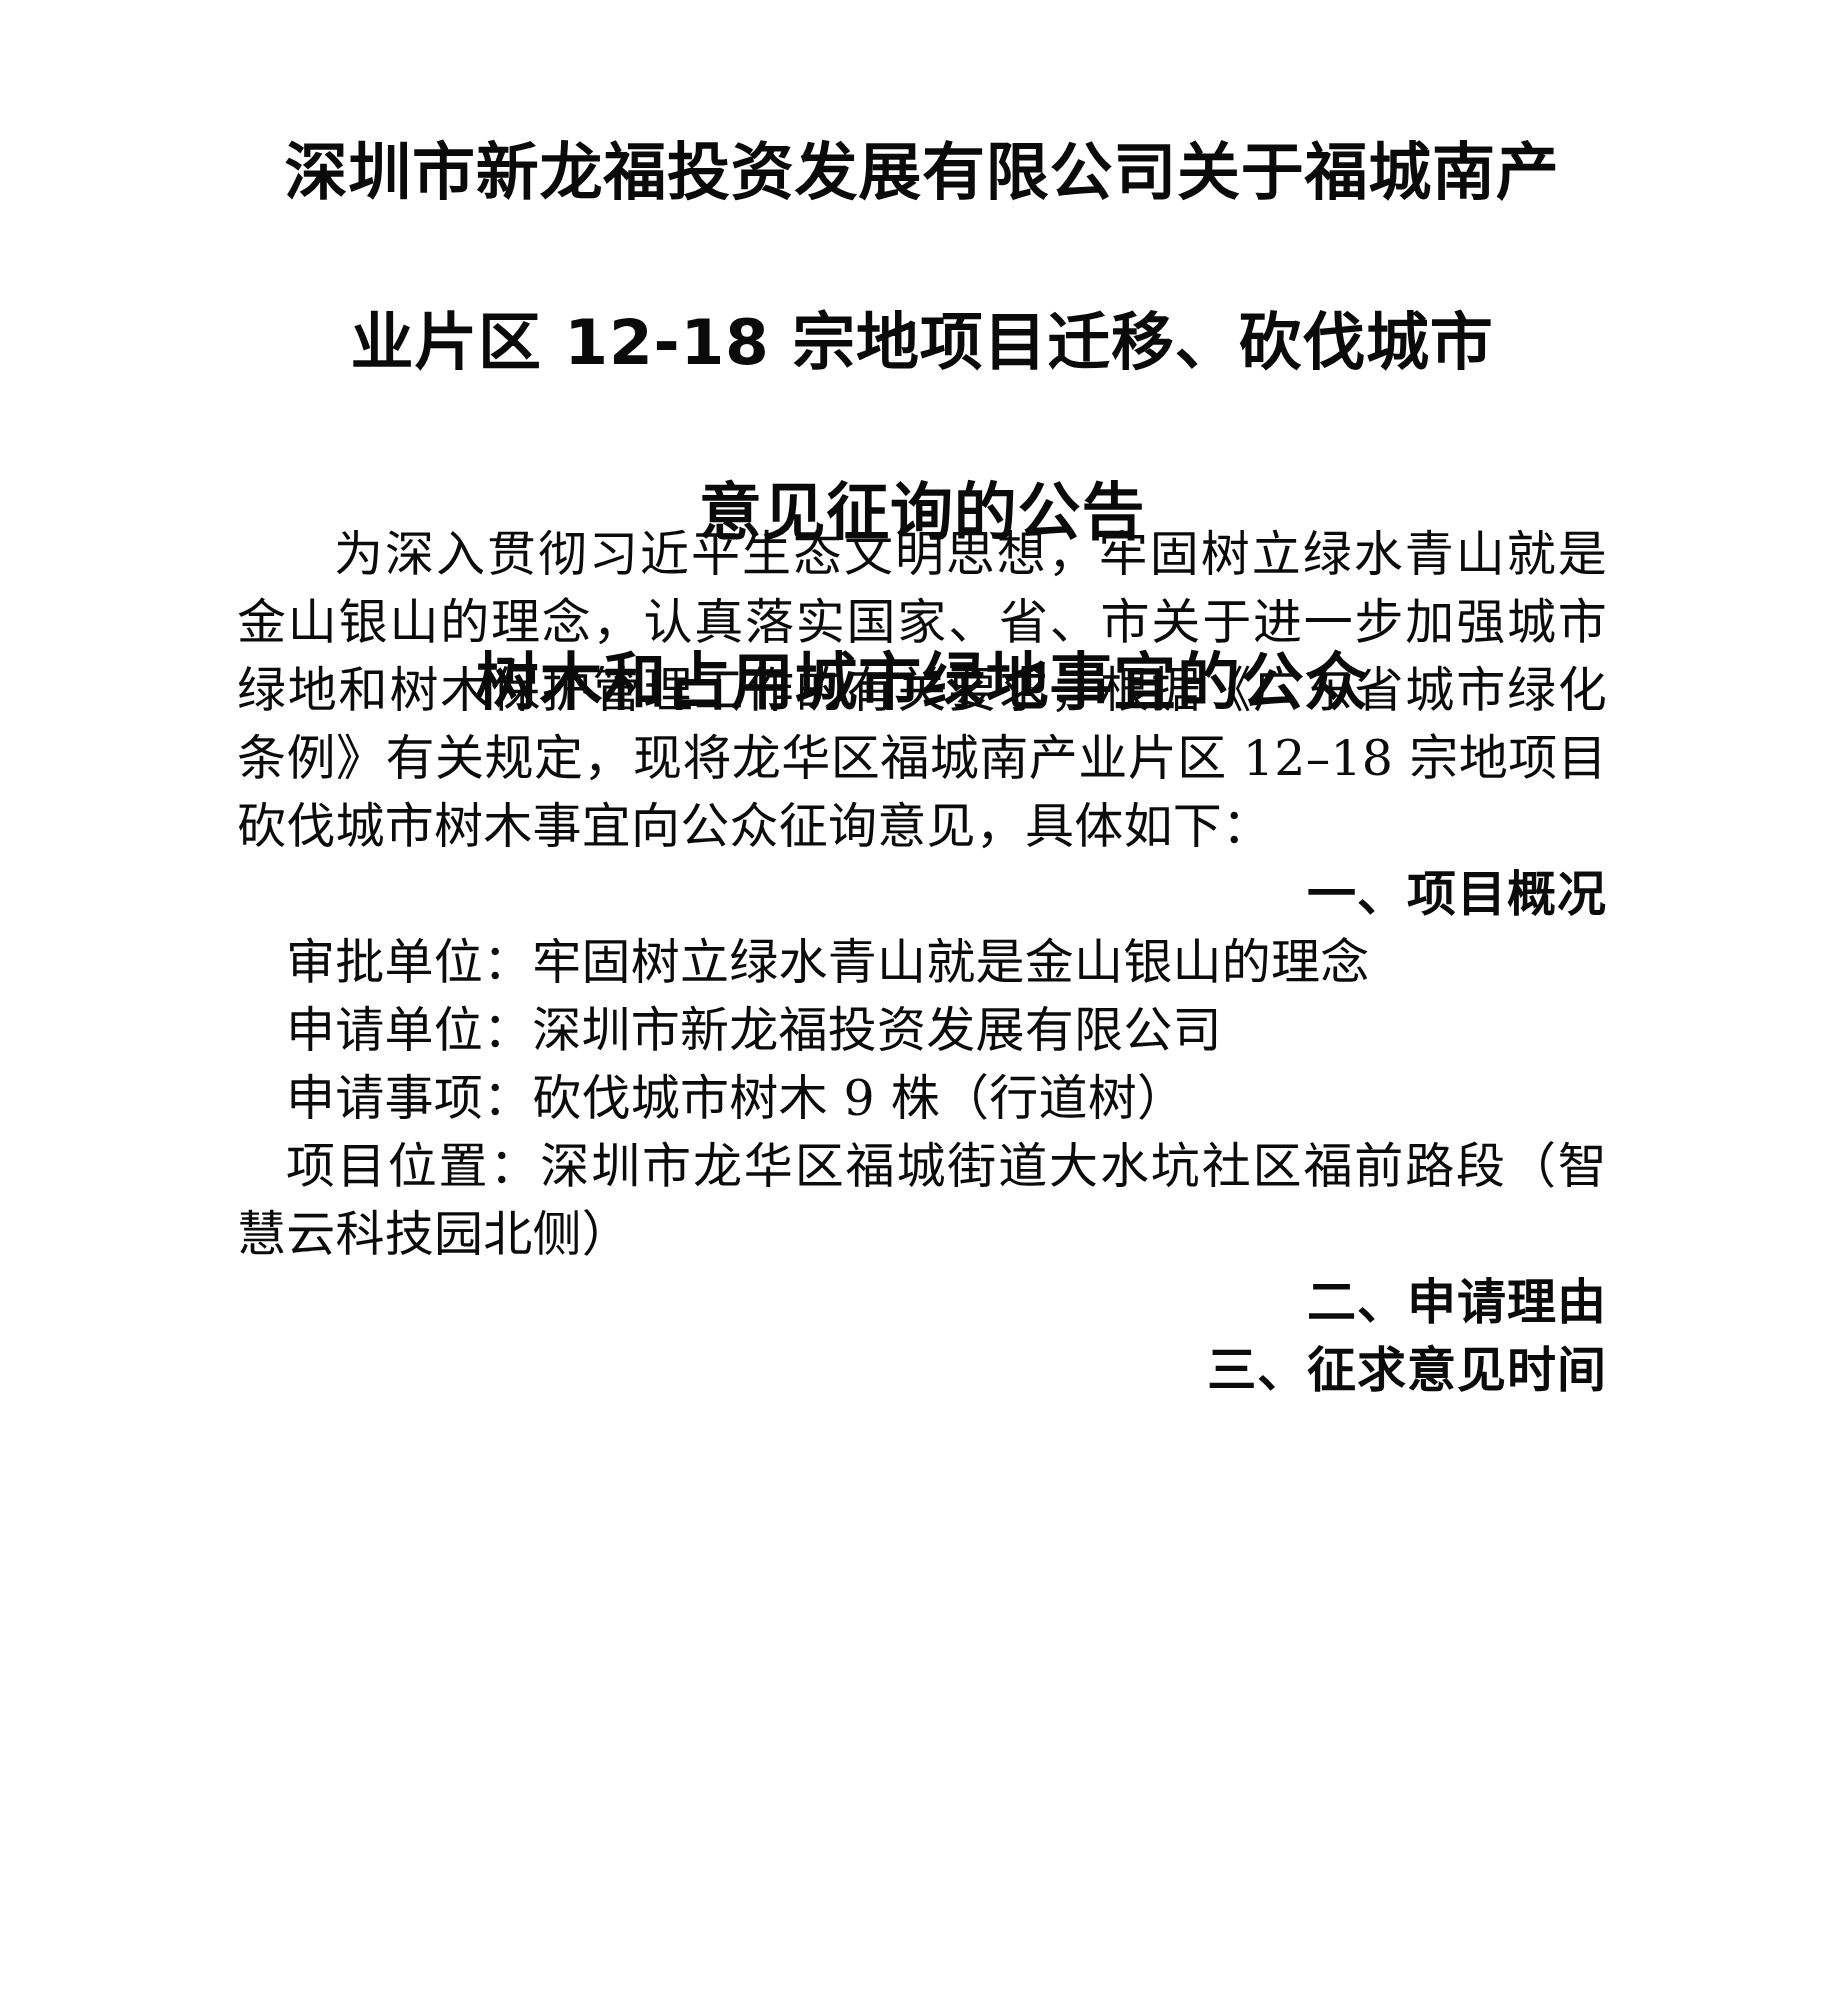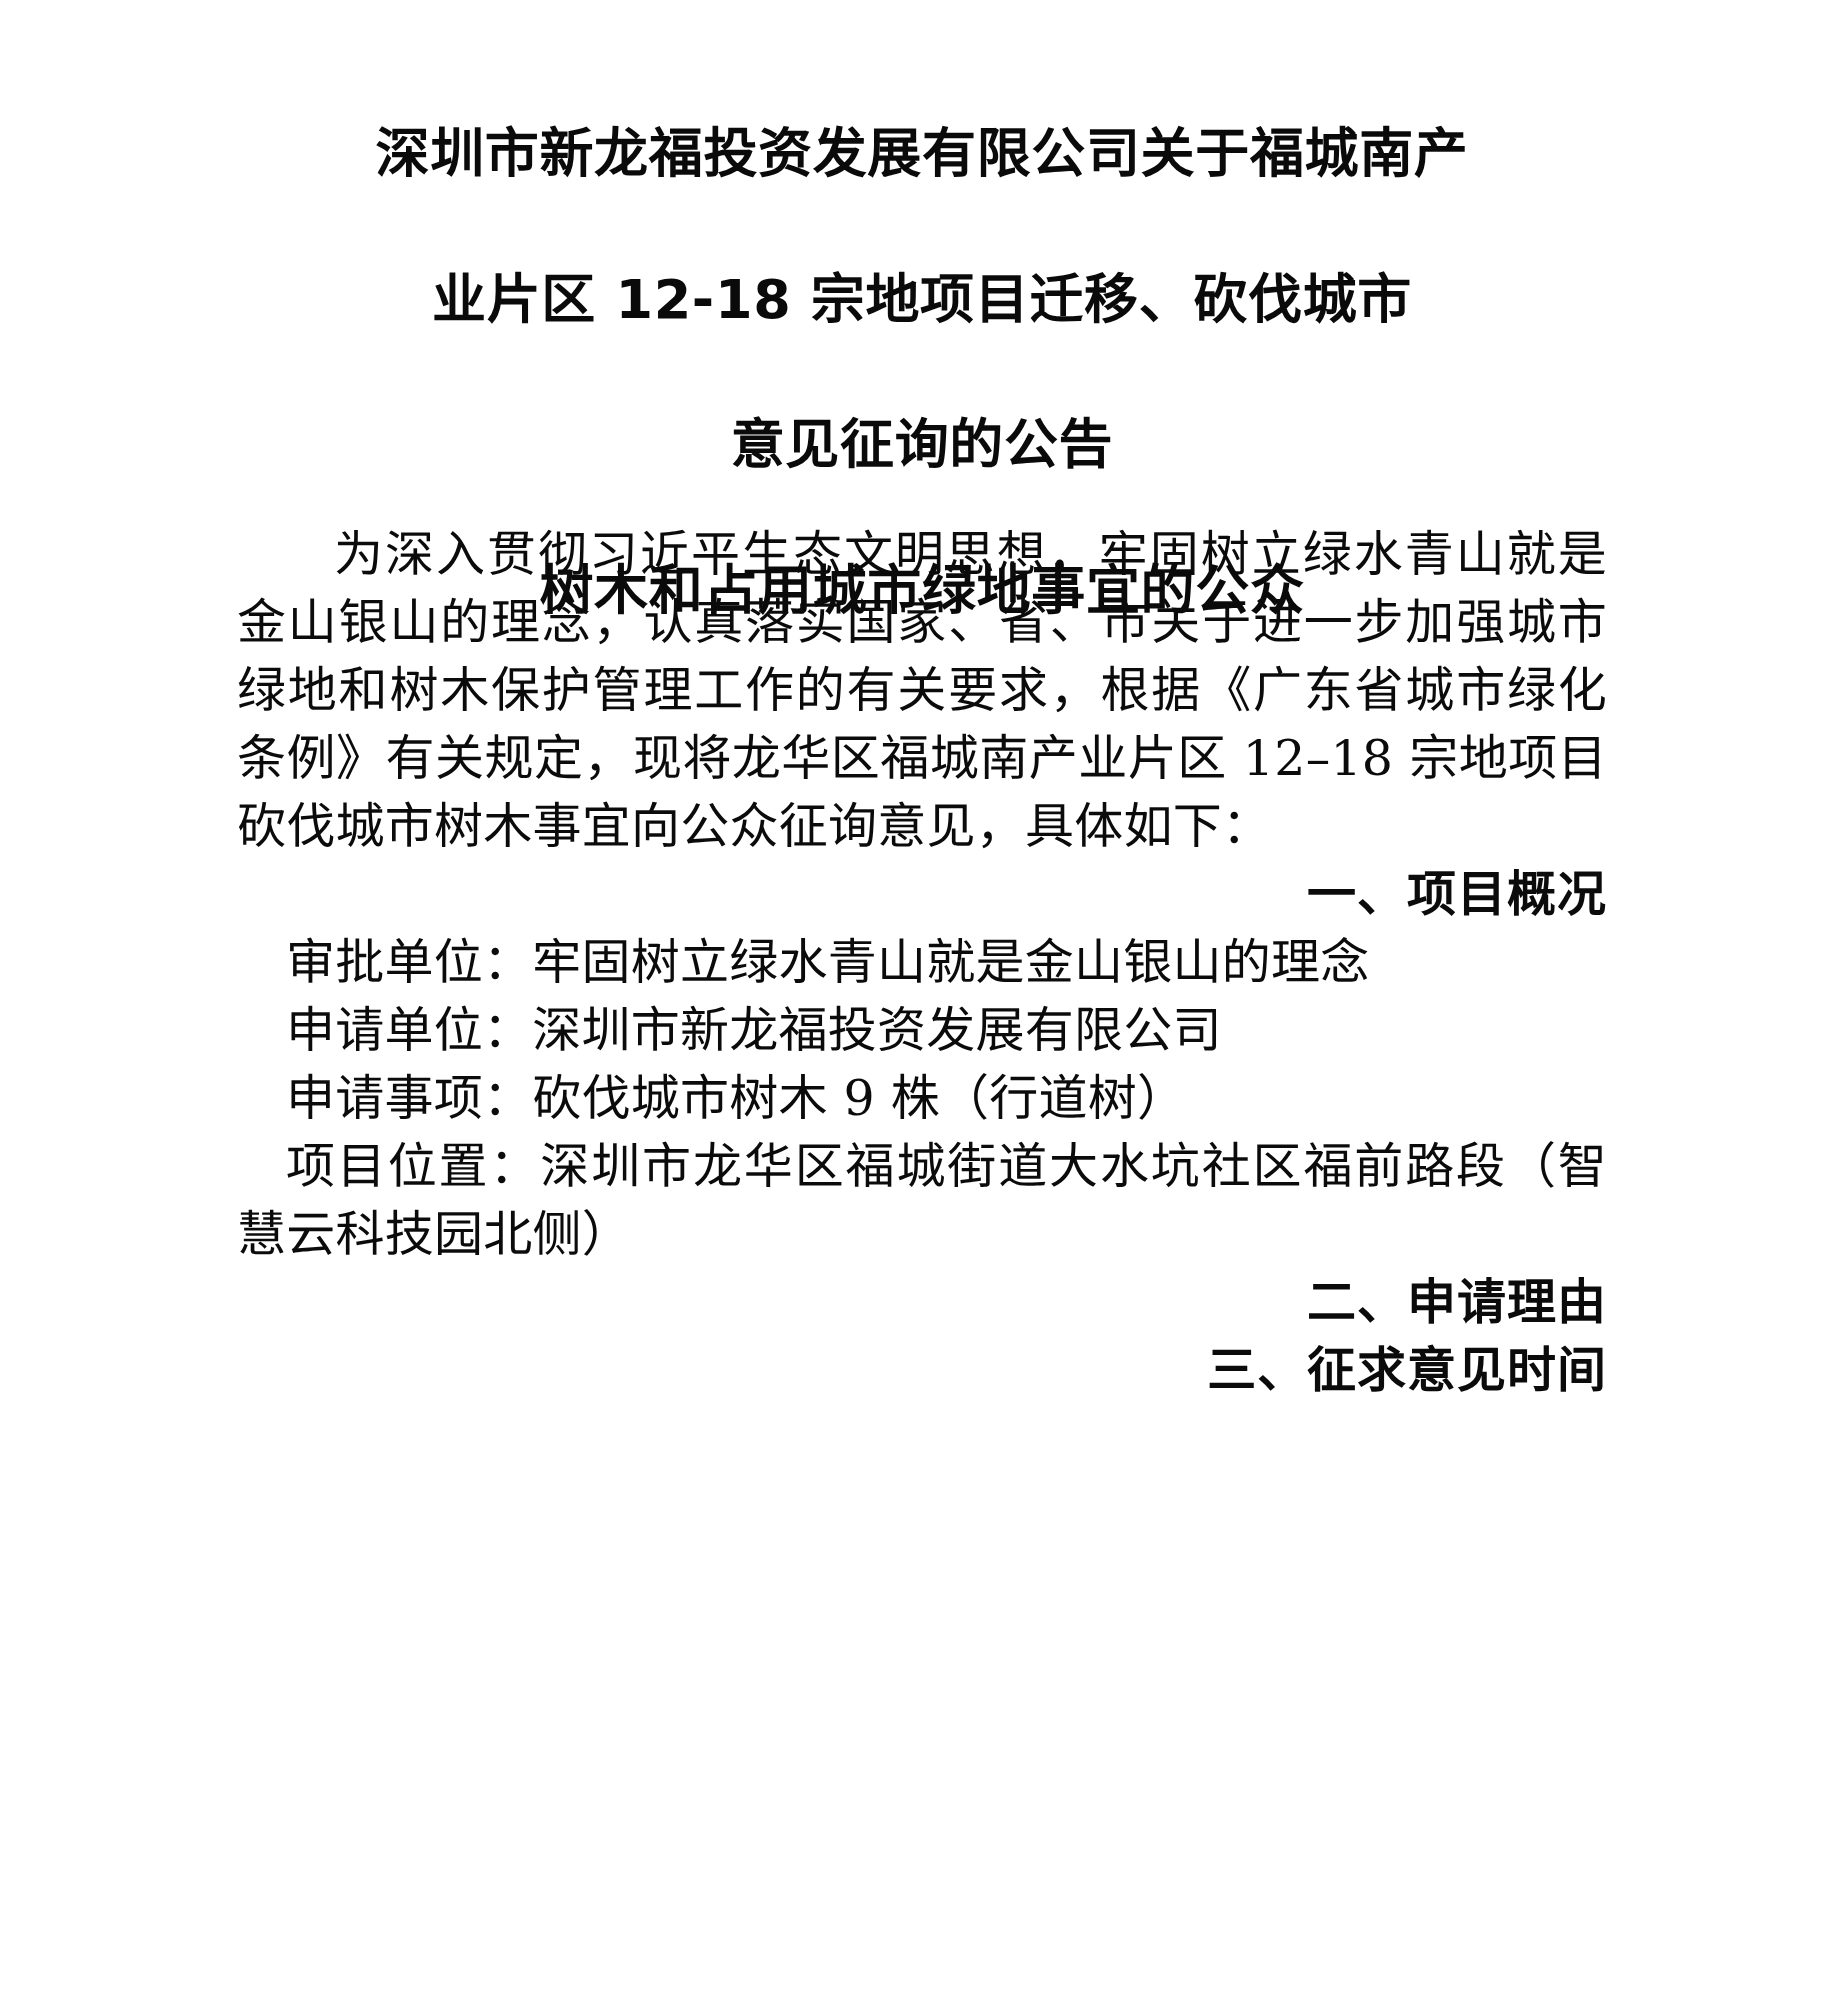--- a/index.html
+++ b/index.html
@@ -31,21 +31,21 @@
 
   
   .doc-title {
     position: absolute;
     left: 232px;
     top: 45px;
     width: 1380px;
     text-align: center;
     font-family: "DejaVu Sans", "Liberation Sans", sans-serif;
     font-weight: 700;
-    font-size: 54px;
+    font-size: 63px;
     line-height: 1.35;
     letter-spacing: 0.012em;
     color: #0a0a0a;
     white-space: pre-line;
   }
   .doc-title .tline {
     display: block;
   }
 
   

